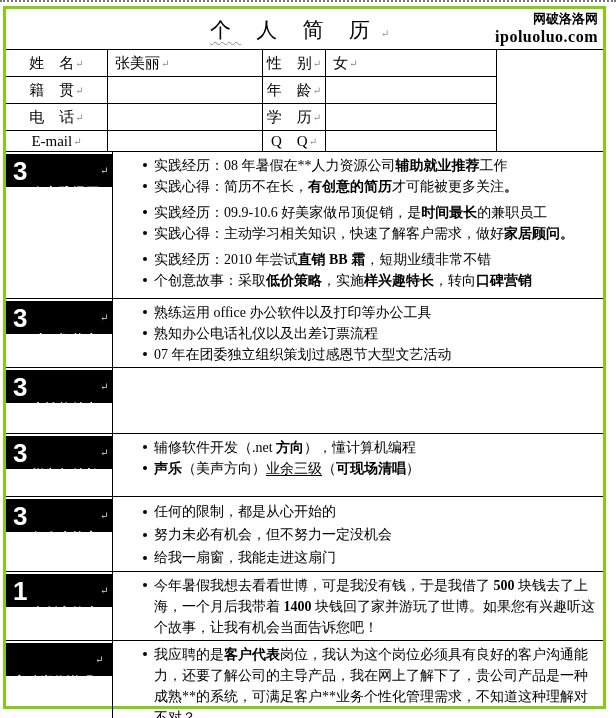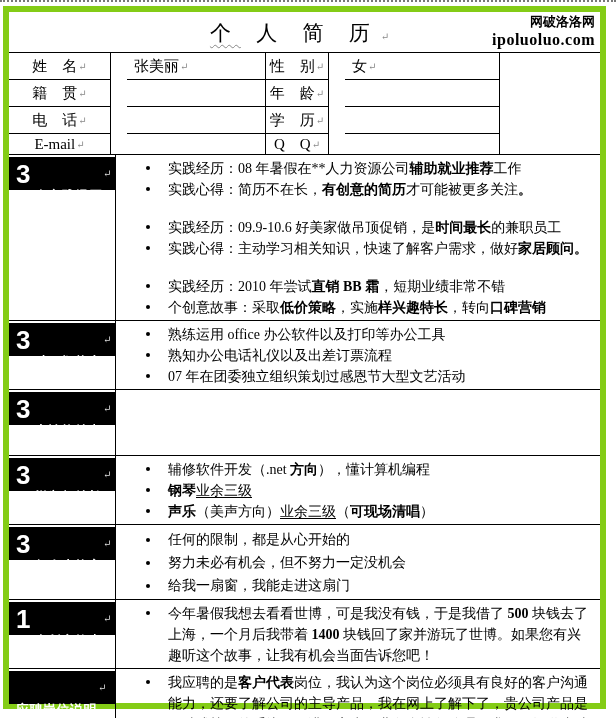--- a/index.html
+++ b/index.html
@@ -1,59 +1,59 @@
 <!DOCTYPE html>
 <html><head>
 <meta charset="utf-8">
 <style>
   html,body{margin:0;padding:0;background:#fff;}
   body{width:616px;height:718px;overflow:hidden;position:relative;
        font-family:"Liberation Serif","DejaVu Serif",serif;color:#000;}
   .top-artifact{position:absolute;top:0;left:0;width:616px;height:0;
        border-top:2px dotted #777;}
   .sheet{position:absolute;top:6px;left:3px;width:603px;height:703px;
-       border:6px solid #84cc16;background:#fff;box-sizing:border-box;
+       border:3px solid #84cc16;background:#fff;box-sizing:border-box;
        display:flex;flex-direction:column;}
   
   .title-row{height:40px;border-bottom:1px solid #000;position:relative;flex:none;}
   .title{position:absolute;left:0;right:0;top:7px;text-align:center;
        font-size:21px;letter-spacing:10px;white-space:nowrap;}
   .title .wavy{text-decoration:underline;text-decoration-style:wavy;
        text-decoration-color:#888;text-underline-offset:4px;text-decoration-thickness:1px;}
   .watermark{position:absolute;top:2px;right:5px;text-align:right;
        font-family:Liberation Serif, serif;line-height:1.25;}
   .wm1{font-size:13px;font-weight:bold;}
   .wm2{font-size:16px;font-weight:bold;letter-spacing:.5px;}
   
   .info{display:grid;grid-template-columns:102px 155px 63px 171px 1fr;
        grid-template-rows:27px 27px 27px 20px;flex:none;}
   .cell{display:flex;align-items:center;border-right:1px solid #000;
        border-bottom:1px solid #000;font-size:15px;box-sizing:border-box;overflow:hidden;}
   .cell.lab{justify-content:center;}
-  .cell.val{padding-left:7px;margin-left:16px;}
+  .cell.val{padding-left:7px;}
   .cell.lastrow{border-bottom:none;}
   .photo{grid-column:5;grid-row:1/5;border:none;}
   
   .sections{flex:1;display:flex;flex-direction:column;}
   .section{display:flex;border-top:1px solid #000;box-sizing:border-box;}
   .section:nth-child(1){min-height:147px;}
   .section:nth-child(2){min-height:64px;}
   .section:nth-child(3){min-height:66px;}
   .section:nth-child(4){min-height:63px;}
   .section:nth-child(5){min-height:69px;}
   .section:nth-child(6){min-height:65px;}
   .section:nth-child(7){flex:1;min-height:82px;}
   .label-col{width:107px;flex:none;border-right:1px solid #000;box-sizing:border-box;}
   .black-box{margin-top:2px;background:#000;color:#fff;height:33px;
        display:flex;align-items:center;padding-left:7px;box-sizing:border-box;}
   .box-num{font:bold 26px/1 "Liberation Sans","DejaVu Sans",sans-serif;margin-right:4px;}
   .box-text{font:bold 13px/1 "Liberation Sans","DejaVu Sans",sans-serif;letter-spacing:.5px;white-space:nowrap;margin-top:43px;}
   .content-col{flex:1;padding:3px 6px 2px 0;box-sizing:border-box;}
-  .group + .group{margin-top:17px;}
-  .bullet{position:relative;padding-left:52px;line-height:21px;font-size:14px;}
+  .group + .group{margin-top:5px;}
+  .bullet{position:relative;padding-left:41px;line-height:21px;font-size:14px;}
   .section:nth-child(3) .bullet{line-height:22px;}
   .section:nth-child(5) .bullet{line-height:23px;}
   .dot{position:absolute;left:30px;top:8px;width:4px;height:4px;background:#000;border-radius:50%;}
   .section:nth-child(3) .dot{top:9px;}
   .section:nth-child(5) .dot{top:10px;}
   .b{font-weight:bold;}
   .u{text-decoration:underline;text-underline-offset:2px;}
   .pmark{font-size:10px;color:#888;margin-left:1px;}
   .pmark.onblack{color:#ddd;}
 </style>
@@ -184,21 +184,20 @@
         <div class="label-col">
           <div class="black-box">
             <span class="box-num">3</span>
             <span class="box-text">样兴趣特长</span>
             <span class="pmark onblack">↵</span>
           </div>
         </div>
         <div class="content-col">
           <div class="group">
             <div class="bullet"><span class="dot"></span><span>辅修软件开发（.net </span><span class="b ">方向</span><span>），懂计算机编程</span></div>
-            <div class="bullet"><span class="dot"></span><span class="b ">钢琴</span><span class="u ">业余三级</span></div>
             <div class="bullet"><span class="dot"></span><span class="b ">声乐</span><span>（美声方向）</span><span class="u ">业余三级</span><span>（</span><span class="b ">可现场清唱</span><span>）</span></div>
           </div>
         </div>
       </div>
       <div class="section">
         <div class="label-col">
           <div class="black-box">
             <span class="box-num">3</span>
             <span class="box-text">句人生格言</span>
             <span class="pmark onblack">↵</span>

